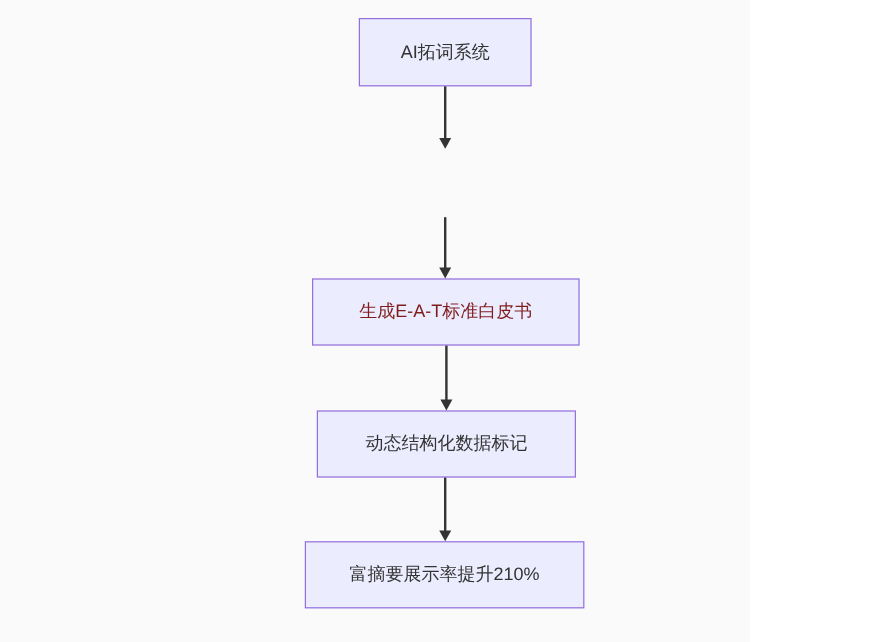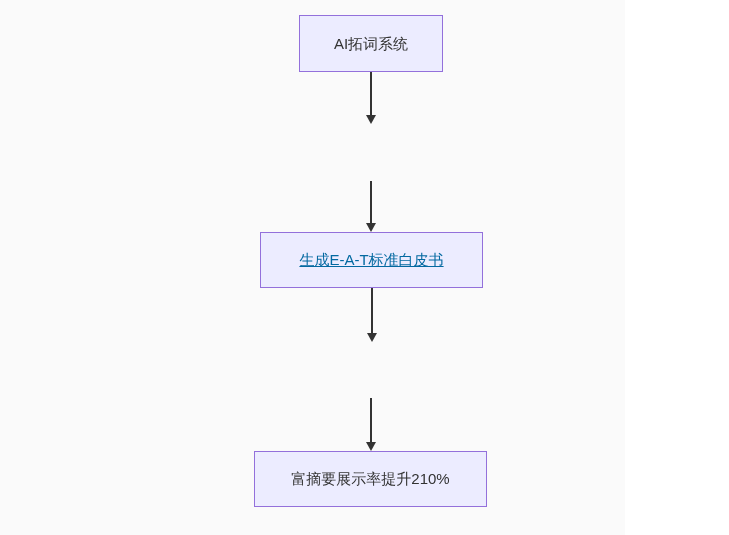--- a/index.html
+++ b/index.html
@@ -42,22 +42,25 @@
     border-top-width: 9px;
   }
 </style>
 </head>
 <body>
 
 <div class="canvas" id="flow-canvas" style="width: 625px; height: 535px; background: rgb(250, 250, 250);">
     <div class="flow-node" style="left: 299px; top: 15px; width: 144px; height: 57px; background: rgb(236, 236, 255); border-color: rgb(147, 112, 219); color: rgb(51, 51, 51);">
       <span class="node-label">AI拓词系统</span>
     </div>
-    <div class="flow-node" style="left: 260px; top: 232px; width: 223px; height: 56px; background: rgb(236, 236, 255); border-color: rgb(147, 112, 219); color: #0369a1; text-decoration: underline;">
+    <div class="flow-node" style="left: 260px; top: 232px; width: 223px; height: 56px; background: rgb(236, 236, 255); border-color: rgb(147, 112, 219); color: #7f1d1d;">
       <span class="node-label">生成E-A-T标准白皮书</span>
+    </div>
+    <div class="flow-node" style="left: 264px; top: 342px; width: 216px; height: 56px; background: rgb(236, 236, 255); border-color: rgb(147, 112, 219); color: rgb(51, 51, 51);">
+      <span class="node-label">动态结构化数据标记</span>
     </div>
     <div class="flow-node" style="left: 254px; top: 451px; width: 233px; height: 56px; background: rgb(236, 236, 255); border-color: rgb(147, 112, 219); color: rgb(51, 51, 51); align-items: center;">
       <span class="node-label">富摘要展示率提升210%</span>
     </div>
     <div class="edge-line" style="left: 370px; top: 72px; height: 45px; background: rgb(51, 51, 51);"></div>
     <div class="edge-arrowhead" style="left: 366px; top: 115px; border-top-color: rgb(51, 51, 51);"></div>
     <div class="edge-line" style="left: 370px; top: 181px; height: 44px; background: rgb(51, 51, 51);"></div>
     <div class="edge-arrowhead" style="left: 366px; top: 223px; border-top-color: rgb(51, 51, 51);"></div>
     <div class="edge-line" style="left: 371px; top: 288px; height: 47px; background: rgb(51, 51, 51);"></div>
     <div class="edge-arrowhead" style="left: 367px; top: 333px; border-top-color: rgb(51, 51, 51);"></div>

